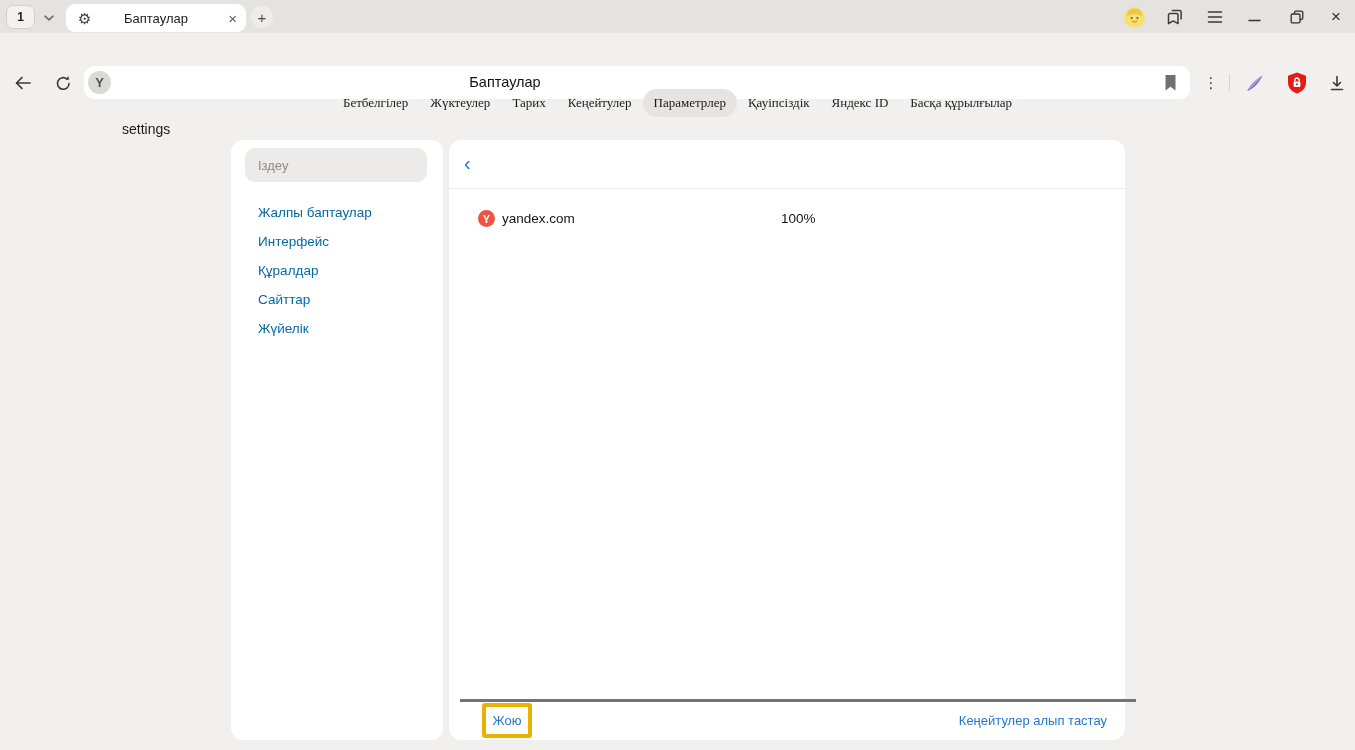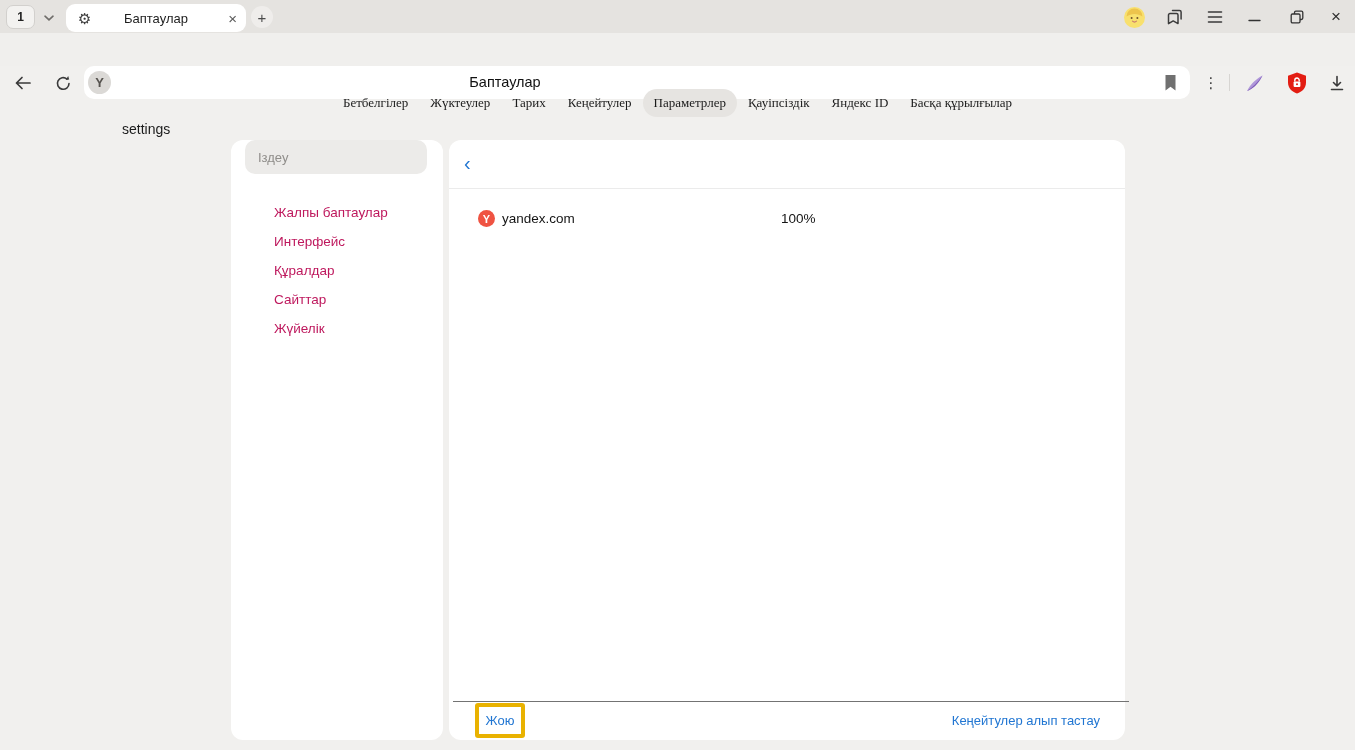--- a/index.html
+++ b/index.html
@@ -45,41 +45,41 @@
   .ext-btn{position:absolute;top:36px;width:28px;height:28px;display:flex;align-items:center;justify-content:center;cursor:pointer;}
   .e-feather{left:1241px;}
   .e-shield{left:1283px;}
   .e-download{left:1323px;}
   
   .navtabs{position:absolute;left:0;top:89px;width:1355px;display:flex;justify-content:center;font-family:Liberation Serif, serif;}
   .nav-item{padding:6px 11px;border-radius:15px;font-size:13px;color:#1b1b1b;cursor:pointer;white-space:nowrap;}
   .nav-item.active{background:#e6e4e1;}
   
   .sidebar-card{position:absolute;left:231px;top:140px;width:212px;height:600px;background:#fff;border-radius:12px;}
-  .search-input{position:absolute;left:14px;top:0;width:182px;height:34px;box-sizing:border-box;
+  .search-input{position:absolute;left:14px;top:8px;width:182px;height:34px;box-sizing:border-box;
     background:#ecebe9;border:none;border-radius:10px;padding:0 13px;font-size:13px;color:#222;outline:none;
     font-family:"Liberation Sans","DejaVu Sans",sans-serif;}
   .search-input::placeholder{color:#8f8d8a;}
   .sidebar-list{position:absolute;left:0;top:58px;width:100%;}
-  .sidebar-item{height:29px;line-height:29px;padding-left:43px;font-size:13.5px;color:#be185d;cursor:pointer;}
+  .sidebar-item{height:29px;line-height:29px;padding-left:27px;font-size:13.5px;color:#0369a1;cursor:pointer;}
   
   .main-card{position:absolute;left:449px;top:140px;width:676px;height:600px;background:#fff;border-radius:12px;}
   .main-header{height:48px;border-bottom:1px solid #ebebeb;display:flex;align-items:center;padding-left:15px;}
   .back-chevron{font-size:20px;color:#2176d2;margin-right:9px;cursor:pointer;line-height:1;margin-top:-2px;}
   .main-title{font-size:17px;color:#2176d2;}
   .zoom-list{margin-top:15px;}
   .zoom-row{height:29px;display:flex;align-items:center;padding-left:29px;cursor:default;}
   .zoom-row.selected{background:#e9e8e7;}
   .row-icon{width:17px;height:17px;margin-right:7px;flex:0 0 17px;display:flex;align-items:center;justify-content:center;}
   .checkbox{width:17px;height:17px;border-radius:4px;background:#fdcf08;display:flex;align-items:center;justify-content:center;cursor:pointer;}
   .favicon{width:17px;height:17px;border-radius:50%;background:#ef5342;display:flex;align-items:center;justify-content:center;
     color:#fff;font-size:11px;font-weight:bold;cursor:default;}
   .row-site{font-size:13.5px;color:#141414;width:279px;}
   .row-zoom{font-size:13.5px;color:#141414;}
-  .main-footer{position:absolute;left:4px;bottom:0;width:100%;height:38px;border-top:1px solid #737373;}
+  .main-footer{position:absolute;left:11px;bottom:0;width:100%;height:38px;border-top:3px solid #737373;}
   .highlight-box{position:absolute;left:22px;top:1px;width:50px;height:35px;box-sizing:border-box;
     border:4px solid #e9b200;border-radius:3px;display:flex;align-items:center;justify-content:center;}
   .link{color:#2176d2;font-size:13px;cursor:pointer;text-decoration:none;}
   .deselect-link{position:absolute;right:29px;top:0;line-height:38px;}
 </style>
 </head>
 <body>
 
 <div class="tabbar">
   <div class="tab-counter">1</div>

